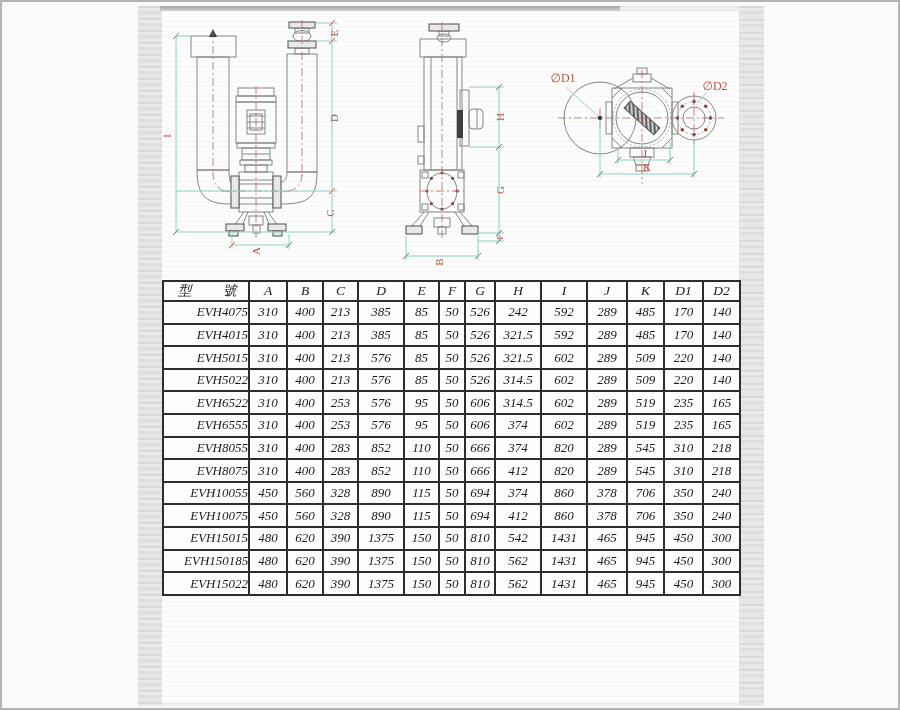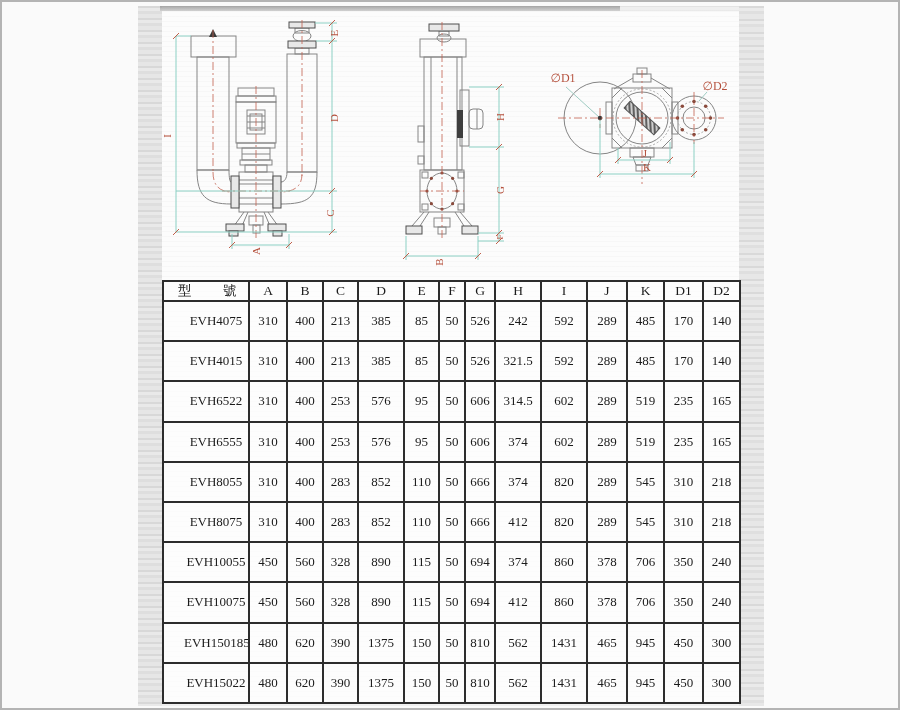--- a/index.html
+++ b/index.html
@@ -38,32 +38,32 @@
   .paper{
     position:absolute;left:24px;top:5px;width:577px;height:692px;
     background:
       repeating-linear-gradient(180deg,
         rgba(0,0,0,0.02) 0 1px, rgba(0,0,0,0) 1px 5px),
       #fcfcfc;
   }
   .drawing{position:absolute;left:0;top:3px;width:577px;height:264px;}
   
   table.dims{
-    position:absolute;left:0;top:269px;width:577px;height:424px;
+    position:absolute;left:0;top:269px;width:577px;height:316px;
     border-collapse:collapse;table-layout:fixed;
-    font-size:13px;color:#1b1b1b;
+    font-size:13px;color:#1b1b1b;font-style:italic;
   }
   table.dims th,table.dims td{
     border:2px solid #2d2d2d;padding:0;text-align:center;
     font-weight:normal;overflow:hidden;white-space:nowrap;
     background:rgba(255,255,255,0.45);
   }
   table.dims th{font-size:13.5px;}
   table.dims th.model-h{letter-spacing:14px;text-indent:14px;}
-  table.dims td.model{text-align:center;padding-left:20px;}
+  table.dims td.model{text-align:right;padding-left:20px;}
   svg text{font-family:"Liberation Serif","DejaVu Serif",serif;}
 </style>
 </head>
 <body>
 
 <div class="stage">
   <div class="scan">
     <div class="band-left"></div>
     <div class="band-right"></div>
     <div class="top-edge"></div>
@@ -376,20 +376,52 @@
               <td>50</td>
               <td>526</td>
               <td>321.5</td>
               <td>592</td>
               <td>289</td>
               <td>485</td>
               <td>170</td>
               <td>140</td>
             </tr>
             <tr>
+              <td class="model">EVH5015</td>
+              <td>310</td>
+              <td>400</td>
+              <td>213</td>
+              <td>576</td>
+              <td>85</td>
+              <td>50</td>
+              <td>526</td>
+              <td>321.5</td>
+              <td>602</td>
+              <td>289</td>
+              <td>509</td>
+              <td>220</td>
+              <td>140</td>
+            </tr>
+            <tr>
+              <td class="model">EVH5022</td>
+              <td>310</td>
+              <td>400</td>
+              <td>213</td>
+              <td>576</td>
+              <td>85</td>
+              <td>50</td>
+              <td>526</td>
+              <td>314.5</td>
+              <td>602</td>
+              <td>289</td>
+              <td>509</td>
+              <td>220</td>
+              <td>140</td>
+            </tr>
+            <tr>
               <td class="model">EVH6522</td>
               <td>310</td>
               <td>400</td>
               <td>253</td>
               <td>576</td>
               <td>95</td>
               <td>50</td>
               <td>606</td>
               <td>314.5</td>
               <td>602</td>
@@ -472,20 +504,36 @@
               <td>50</td>
               <td>694</td>
               <td>412</td>
               <td>860</td>
               <td>378</td>
               <td>706</td>
               <td>350</td>
               <td>240</td>
             </tr>
             <tr>
+              <td class="model">EVH15015</td>
+              <td>480</td>
+              <td>620</td>
+              <td>390</td>
+              <td>1375</td>
+              <td>150</td>
+              <td>50</td>
+              <td>810</td>
+              <td>542</td>
+              <td>1431</td>
+              <td>465</td>
+              <td>945</td>
+              <td>450</td>
+              <td>300</td>
+            </tr>
+            <tr>
               <td class="model">EVH150185</td>
               <td>480</td>
               <td>620</td>
               <td>390</td>
               <td>1375</td>
               <td>150</td>
               <td>50</td>
               <td>810</td>
               <td>562</td>
               <td>1431</td>

